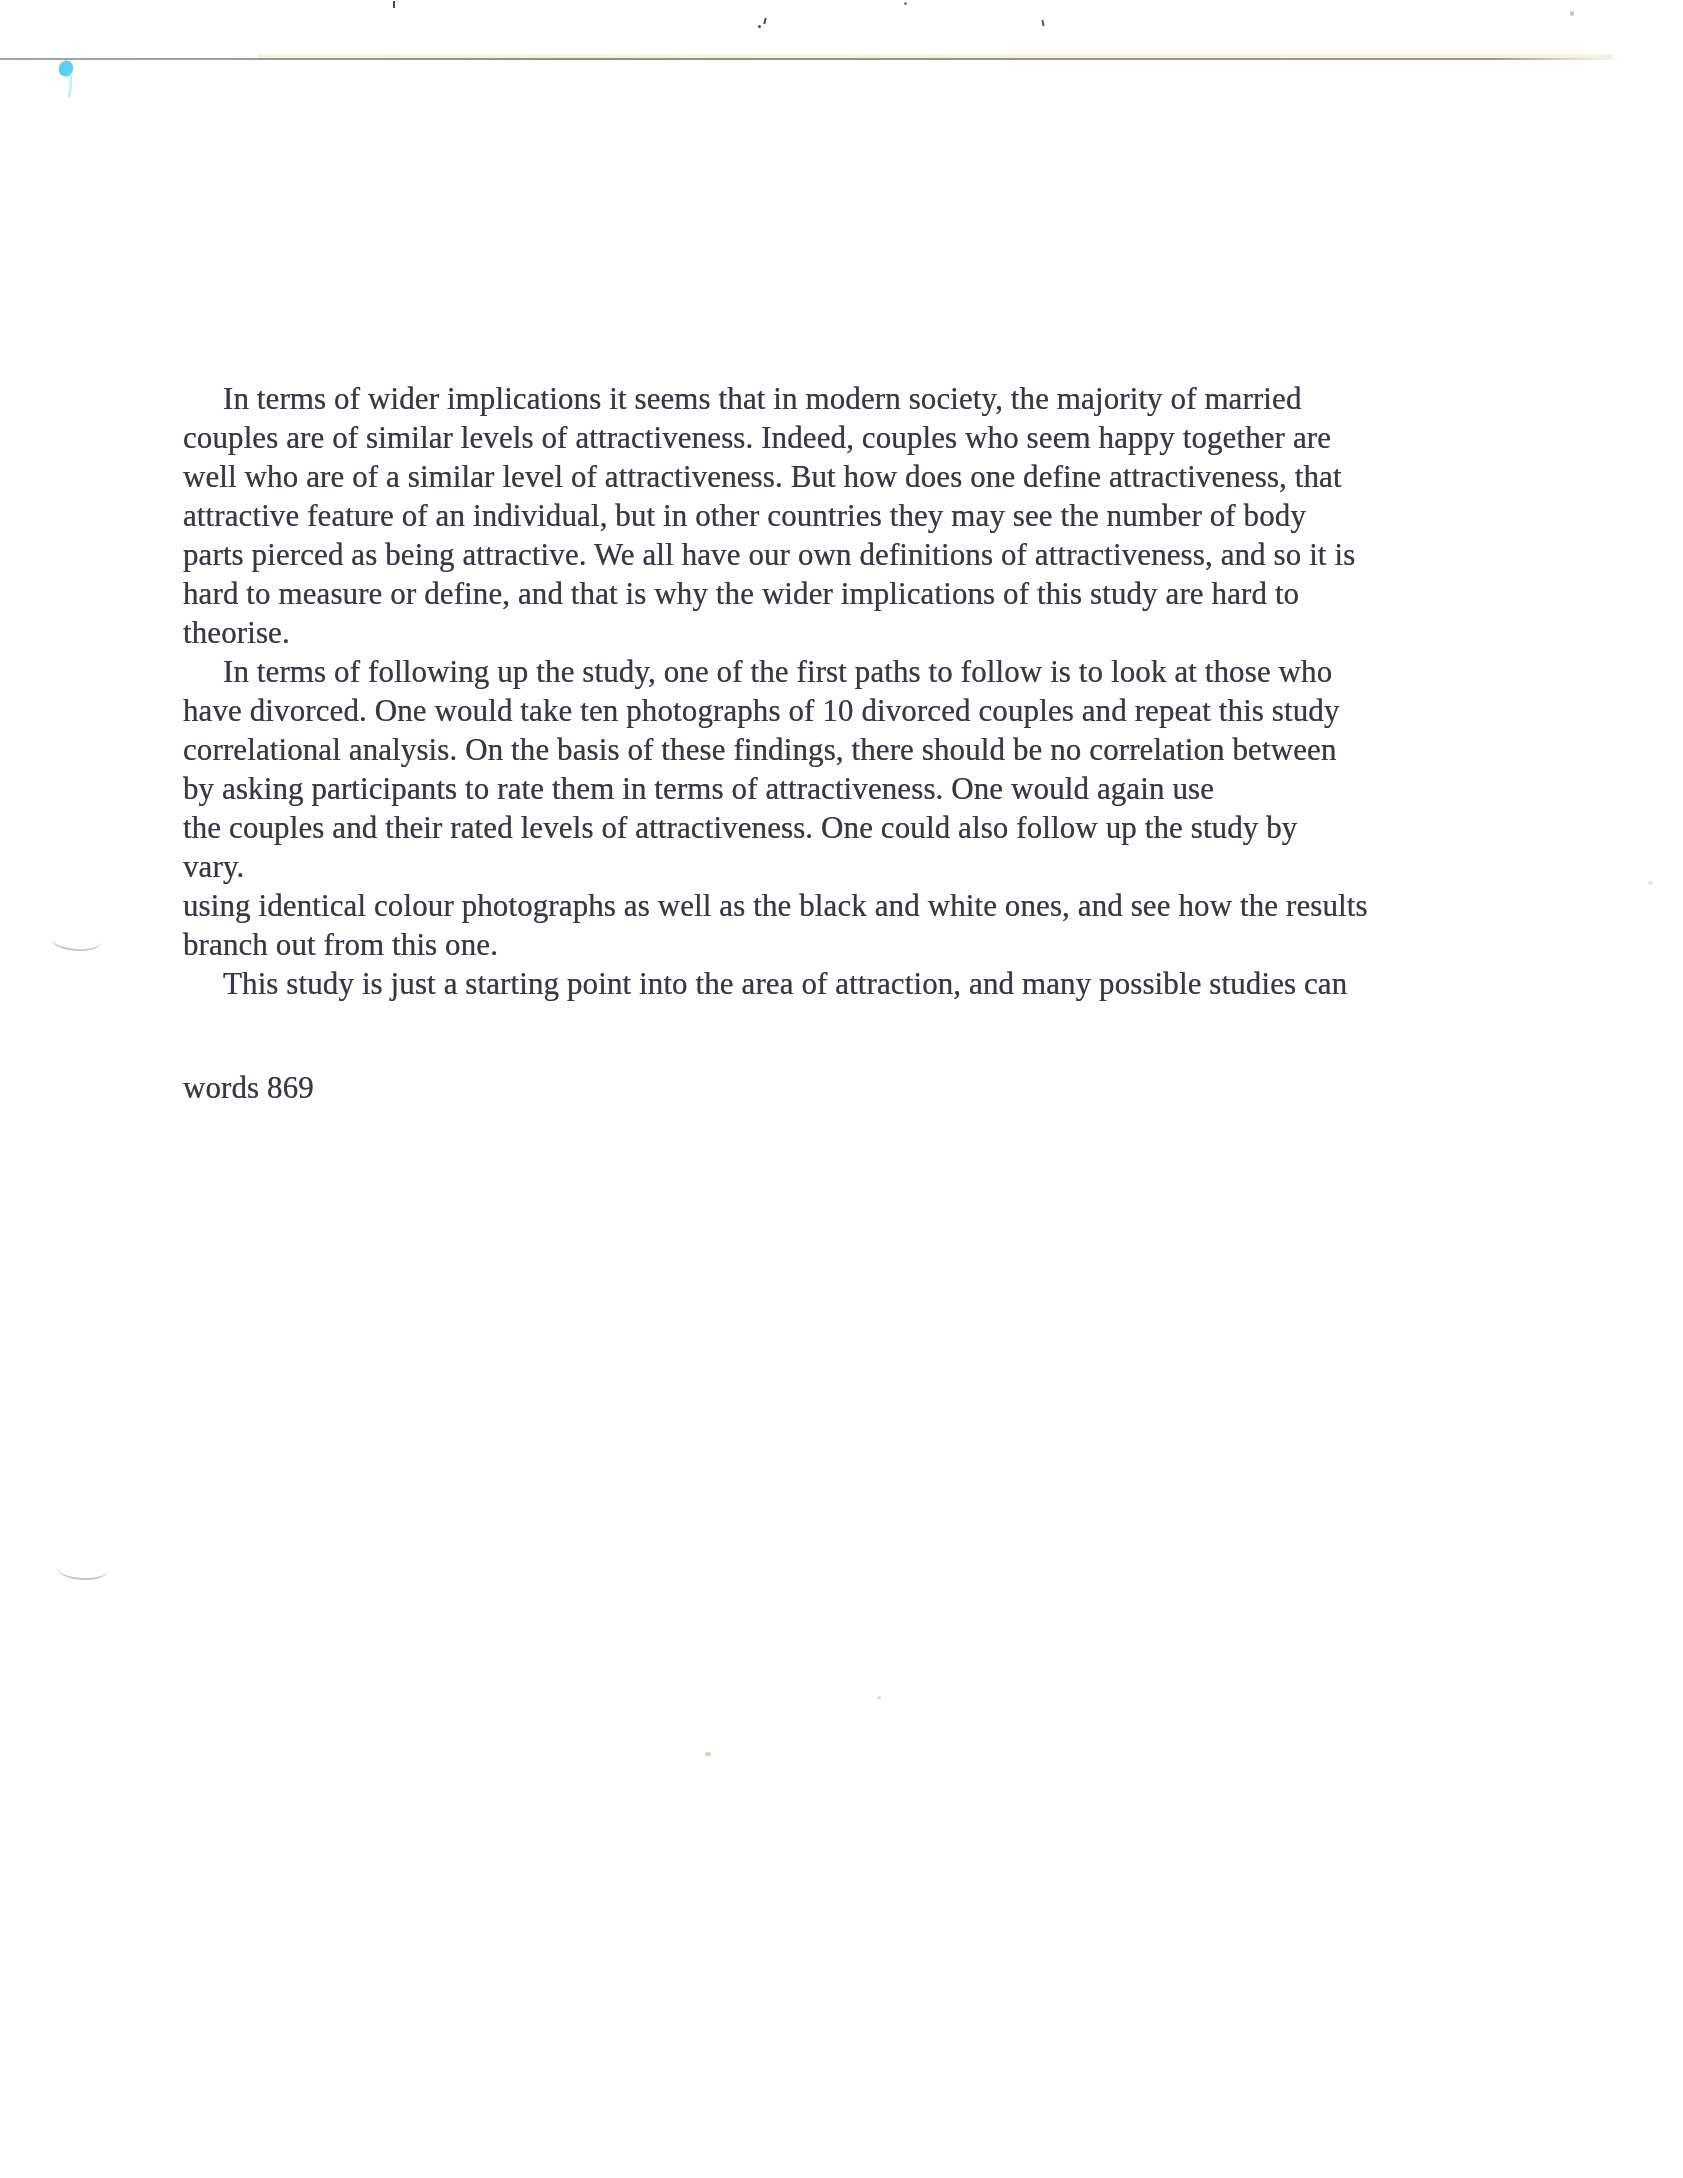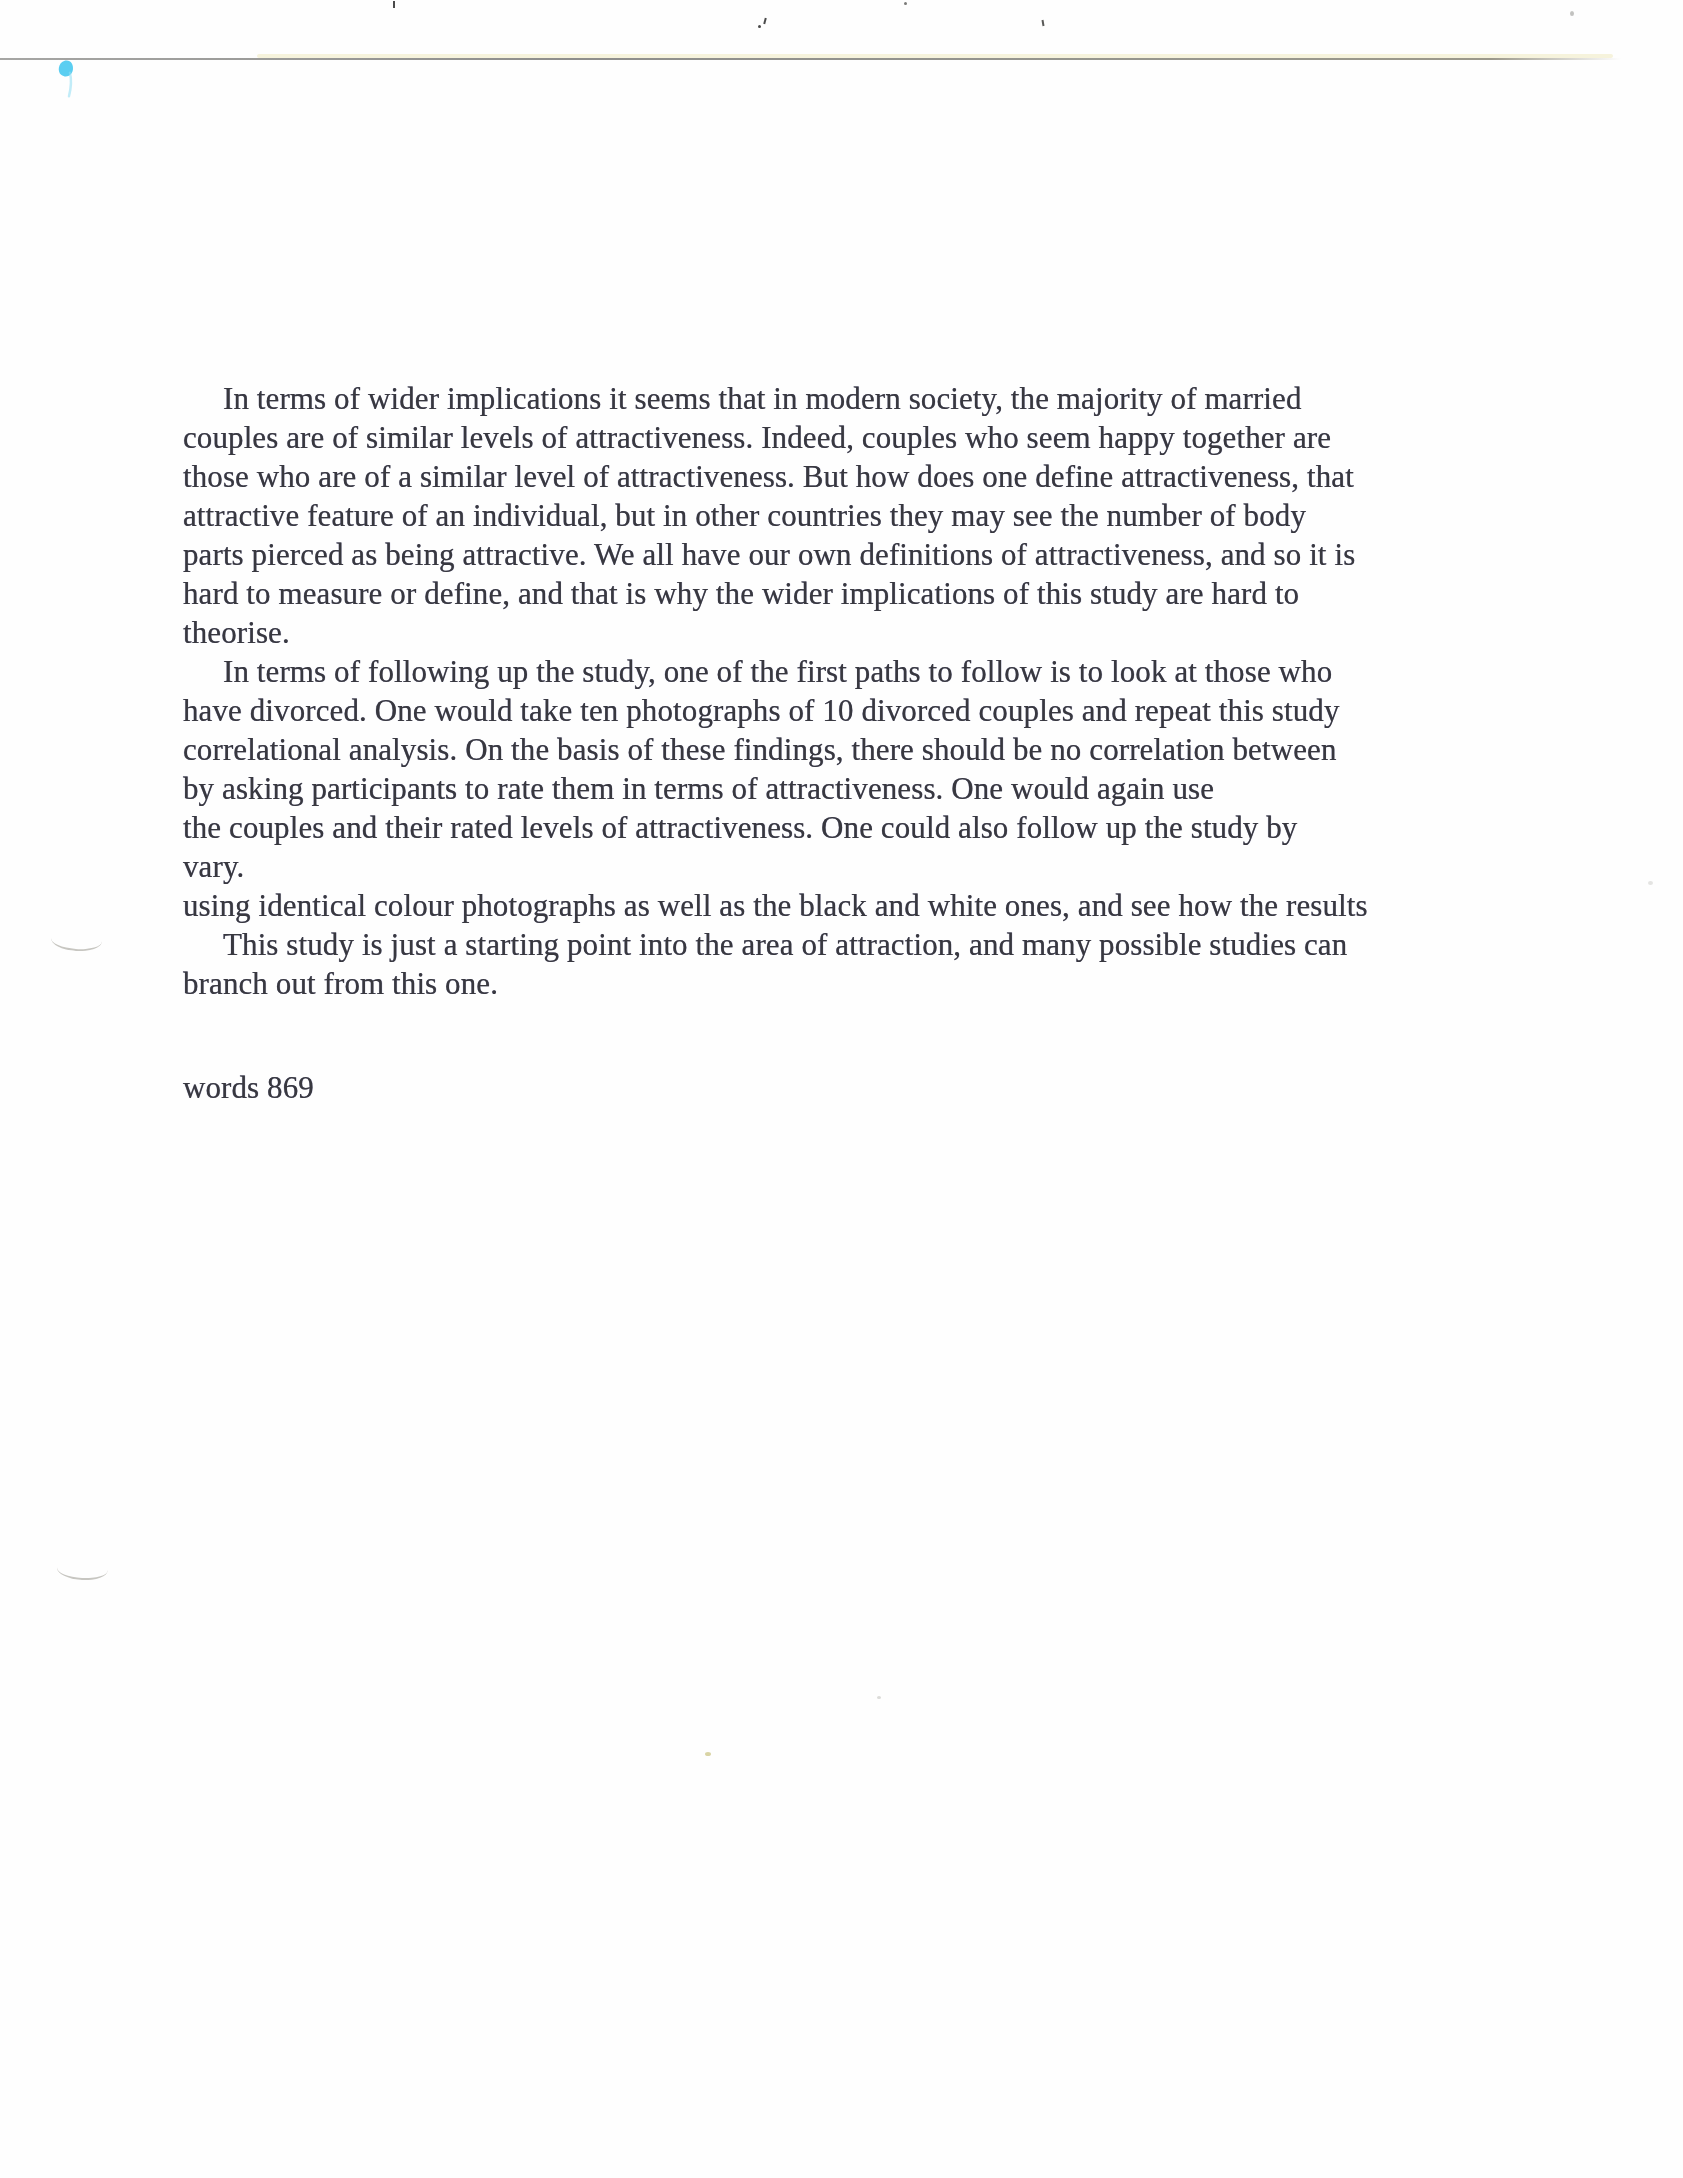--- a/index.html
+++ b/index.html
@@ -102,37 +102,37 @@
   <div class="speck sp-6"></div>
   <div class="speck sp-7"></div>
   <div class="speck sp-8"></div>
   <div class="speck sp-9"></div>
 
   <div class="textblock">
     <div>
         <div class="paragraph">
           <div class="line first">In terms of wider implications it seems that in modern society, the majority of married</div>
           <div class="line">couples are of similar levels of attractiveness. Indeed, couples who seem happy together are</div>
-          <div class="line">those who are of a similar level of attractiveness. But how does one define attractiveness, that</div>
+          <div class="line">well who are of a similar level of attractiveness. But how does one define attractiveness, that</div>
           <div class="line">attractive feature of an individual, but in other countries they may see the number of body</div>
           <div class="line">parts pierced as being attractive. We all have our own definitions of attractiveness, and so it is</div>
           <div class="line">hard to measure or define, and that is why the wider implications of this study are hard to</div>
           <div class="line">theorise.</div>
         </div>
         <div class="paragraph">
           <div class="line first">In terms of following up the study, one of the first paths to follow is to look at those who</div>
           <div class="line">have divorced. One would take ten photographs of 10 divorced couples and repeat this study</div>
           <div class="line">correlational analysis. On the basis of these findings, there should be no correlation between</div>
           <div class="line">by asking participants to rate them in terms of attractiveness. One would again use</div>
           <div class="line">the couples and their rated levels of attractiveness. One could also follow up the study by</div>
           <div class="line">vary.</div>
           <div class="line">using identical colour photographs as well as the black and white ones, and see how the results</div>
         </div>
         <div class="paragraph">
+          <div class="line">branch out from this one.</div>
           <div class="line first">This study is just a starting point into the area of attraction, and many possible studies can</div>
-          <div class="line">branch out from this one.</div>
         </div>
       </div>
     <div class="wordcount">words 869</div>
   </div>
 
 </div>
 
 
 </body></html>

